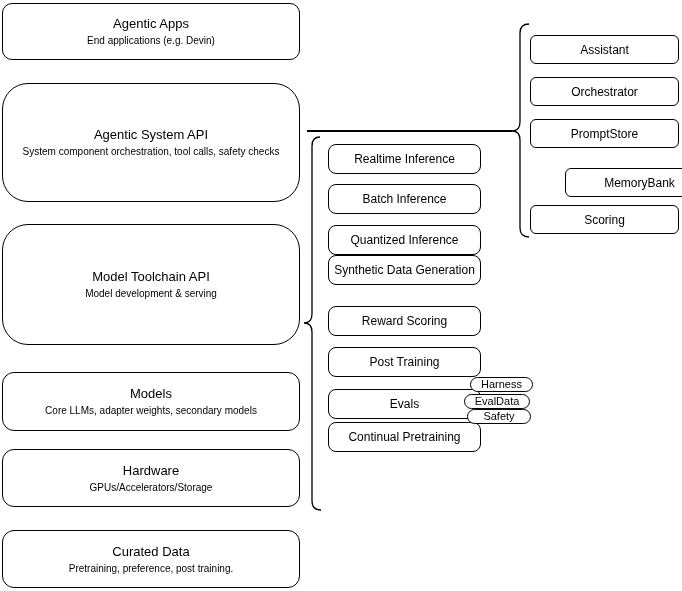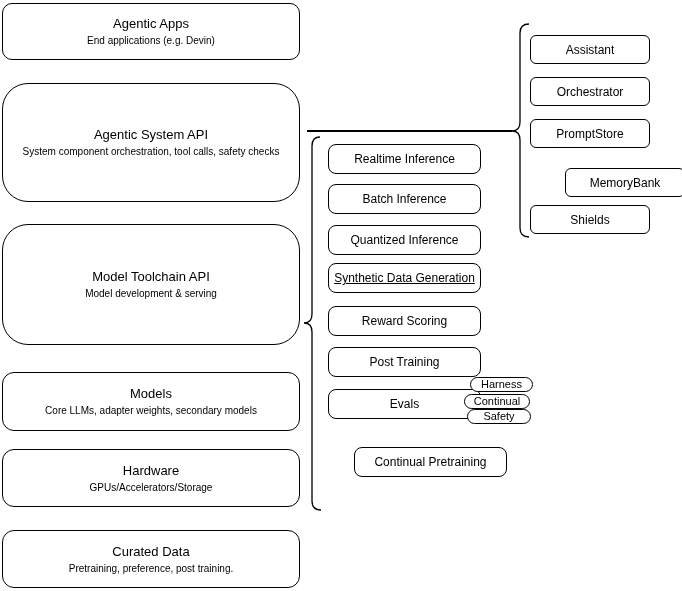--- a/index.html
+++ b/index.html
@@ -42,21 +42,21 @@
   .chip {
     left: 328px;
     width: 153px;
     height: 30px;
     border-radius: 8px;
     font-size: 12px;
     white-space: nowrap;
   }
   .sys-chip {
     left: 530px;
-    width: 120px;
+    width: 149px;
     height: 29px;
     border-radius: 6px;
     font-size: 12px;
     white-space: nowrap;
   }
   .pill {
     height: 15px;
     border-radius: 8px;
     font-size: 11px;
     line-height: 13px;
@@ -109,55 +109,55 @@
 
   <div class="node chip" style="top:144px;justify-content:center;">
     <span>Realtime Inference</span>
   </div>
   <div class="node chip" style="top:184px;text-align:right;">
     <span>Batch Inference</span>
   </div>
   <div class="node chip" style="top:225px;text-align:center;">
     <span>Quantized Inference</span>
   </div>
-  <div class="node chip" style="top:263px;text-decoration:underline;">
+  <div class="node chip" style="top:255px;">
     <span>Synthetic Data Generation</span>
   </div>
   <div class="node chip" style="top:306px;">
     <span>Reward Scoring</span>
   </div>
   <div class="node chip" style="top:347px;">
     <span>Post Training</span>
   </div>
   <div class="node chip" style="top:389px;">
     <span>Evals</span>
   </div>
-  <div class="node chip" style="top:447px;margin-left:26px;">
+  <div class="node chip" style="top:422px;">
     <span>Continual Pretraining</span>
   </div>
 
   <div class="node pill" style="left:470px;top:377px;width:63px;">
     <span>Harness</span>
   </div>
   <div class="node pill" style="left:464px;top:394px;width:66px;">
-    <span>Continual</span>
+    <span>EvalData</span>
   </div>
   <div class="node pill" style="left:467px;top:409px;width:64px;">
     <span>Safety</span>
   </div>
 
   <div class="node sys-chip" style="top:35px;">
     <span>Assistant</span>
   </div>
   <div class="node sys-chip" style="top:77px;">
     <span>Orchestrator</span>
   </div>
   <div class="node sys-chip" style="top:119px;">
     <span>PromptStore</span>
   </div>
   <div class="node sys-chip" style="top:168px;margin-left:35px;">
     <span>MemoryBank</span>
   </div>
   <div class="node sys-chip" style="top:205px;">
-    <span>Shields</span>
+    <span>Scoring</span>
   </div>
 
 </div>
 
 </body></html>

